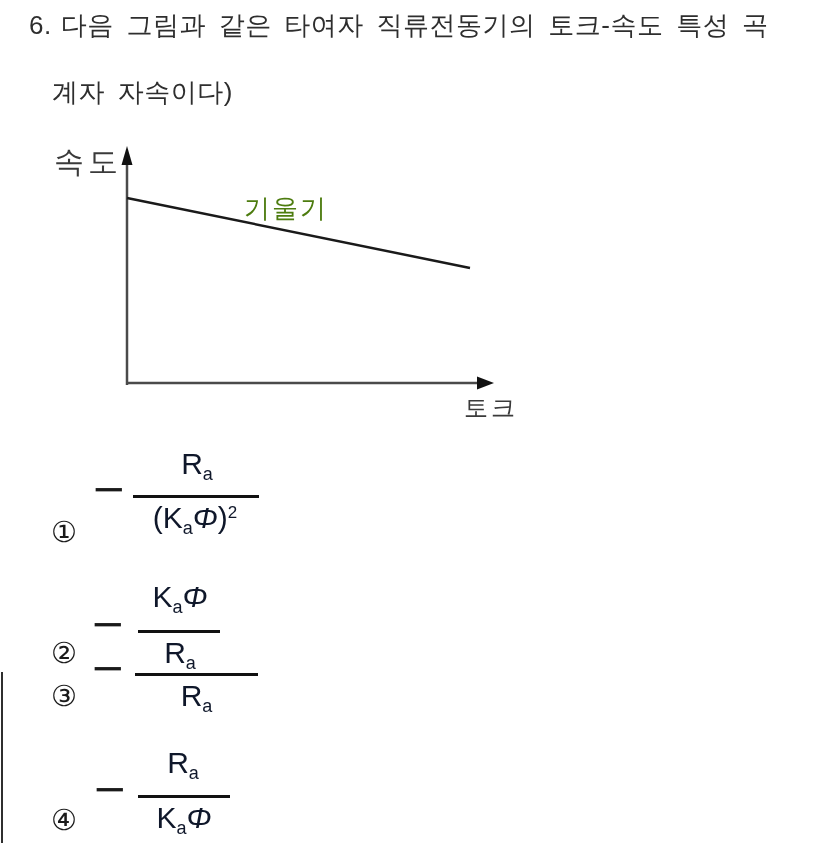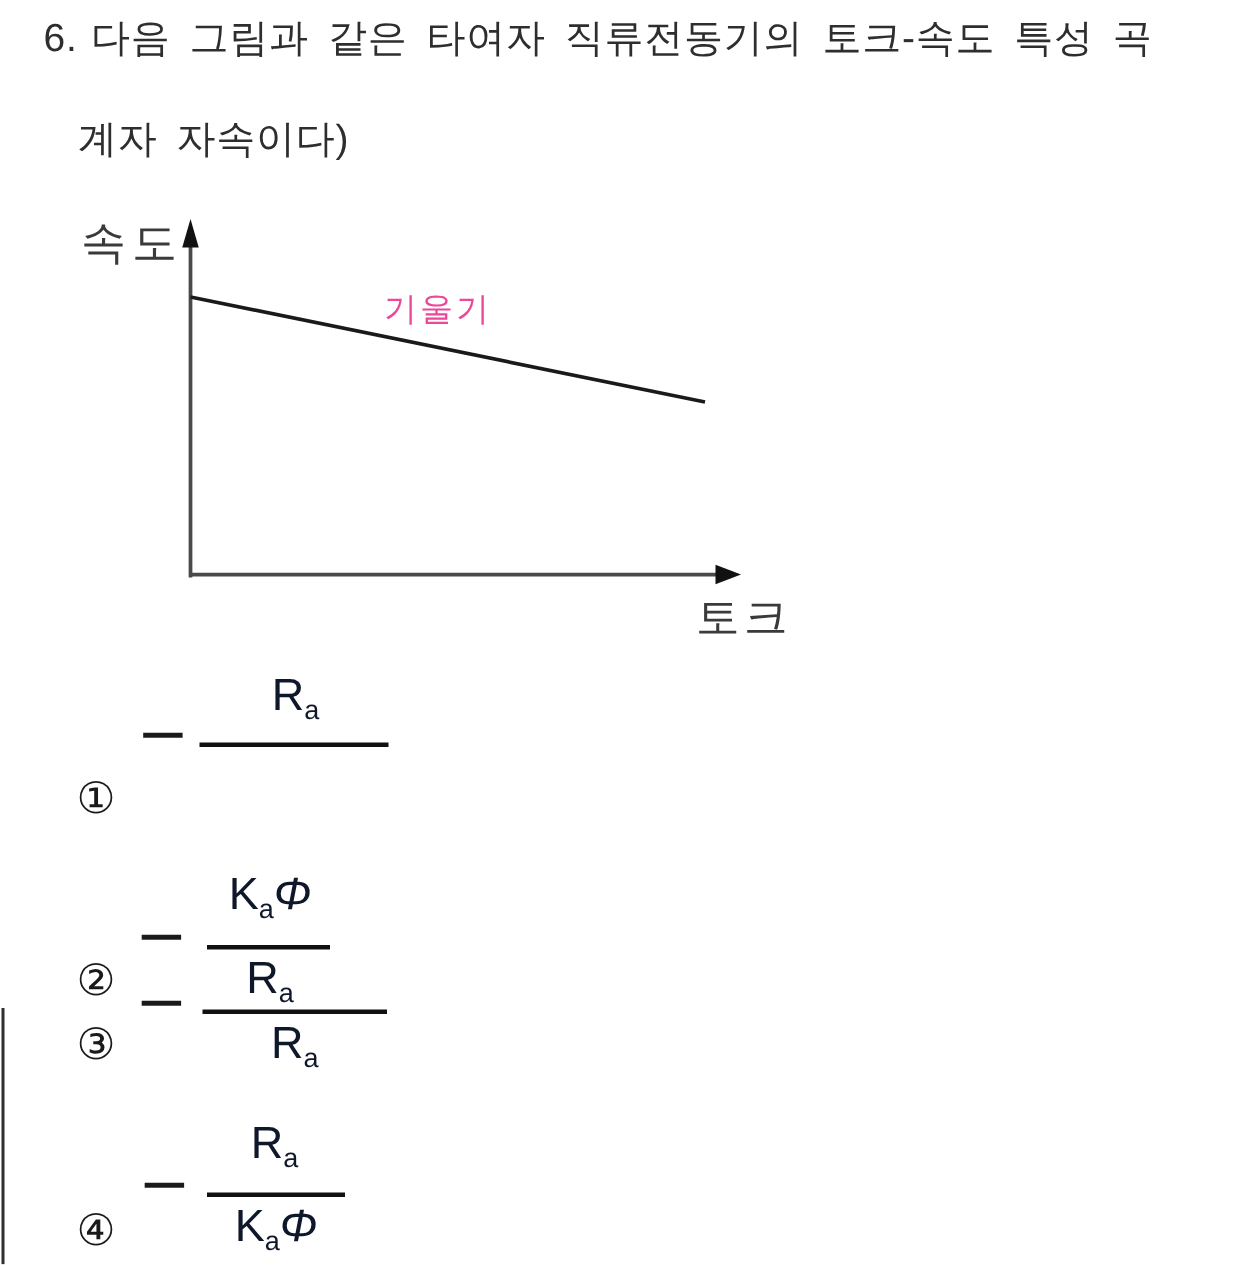--- a/index.html
+++ b/index.html
@@ -52,29 +52,32 @@
     <line x1="87" y1="245" x2="87" y2="20" stroke="#4a4a4a" stroke-width="2.5"></line>
     <polygon points="87,6 81.5,25 92.5,25" fill="#111"></polygon>
 
     <line x1="87" y1="243" x2="440" y2="243" stroke="#4a4a4a" stroke-width="2.5"></line>
     <polygon points="454,243 437,236.5 437,249.5" fill="#111"></polygon>
 
     <line x1="87" y1="58" x2="430" y2="128" stroke="#1a1a1a" stroke-width="2.5"></line>
   </svg>
 
   <div class="glabel" style="left:54px;top:142px;font-size:30px;letter-spacing:4px;">속도</div>
-  <div class="glabel" style="left:256px;top:191px;font-size:22px;color:#ec4899;letter-spacing:2px;">기울기</div>
-  <div class="glabel" style="left:464px;top:392px;font-size:29px;letter-spacing:3px;">토크</div>
+  <div class="glabel" style="left:244px;top:191px;font-size:26px;color:#4d7c0f;letter-spacing:2px;">기울기</div>
+  <div class="glabel" style="left:464px;top:392px;font-size:24px;letter-spacing:3px;">토크</div>
 
   <span class="circ" style="left:51px;top:518px;">①</span>
   <span class="msign" style="left:91px;top:468px;">−</span>
   <div class="mathpart" style="left:133px;top:447px;width:128px;">
     <span>R</span><sub>a</sub>
   </div>
   <div class="fbar" style="left:133px;top:495px;width:126px;"></div>
+  <div class="mathpart" style="left:120px;top:501px;width:150px;">
+    <span>(K</span><sub>a</sub><span class="phi">Φ</span><span>)</span><sup>2</sup>
+  </div>
 
   <span class="circ" style="left:51px;top:639px;">②</span>
   <span class="msign" style="left:90px;top:603px;">−</span>
   <div class="mathpart" style="left:130px;top:580px;width:100px;">
     <span>K</span><sub>a</sub><span class="phi">Φ</span>
   </div>
   <div class="fbar" style="left:138px;top:630px;width:82px;"></div>
   <div class="mathpart" style="left:130px;top:636px;width:100px;">
     <span>R</span><sub>a</sub>
   </div>

